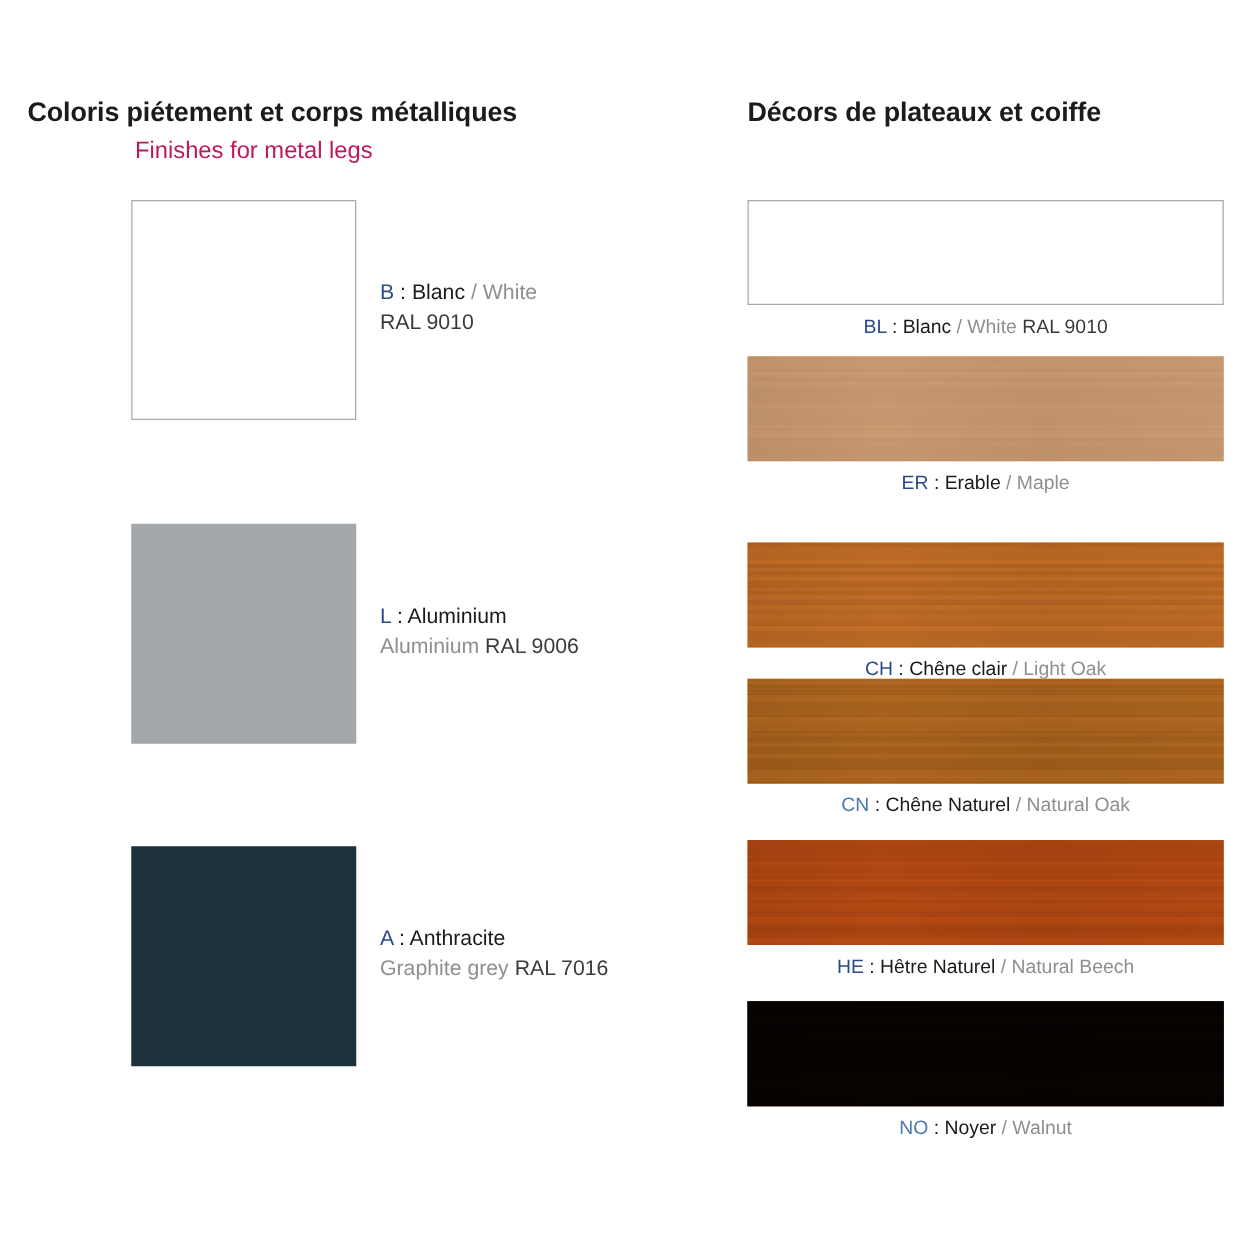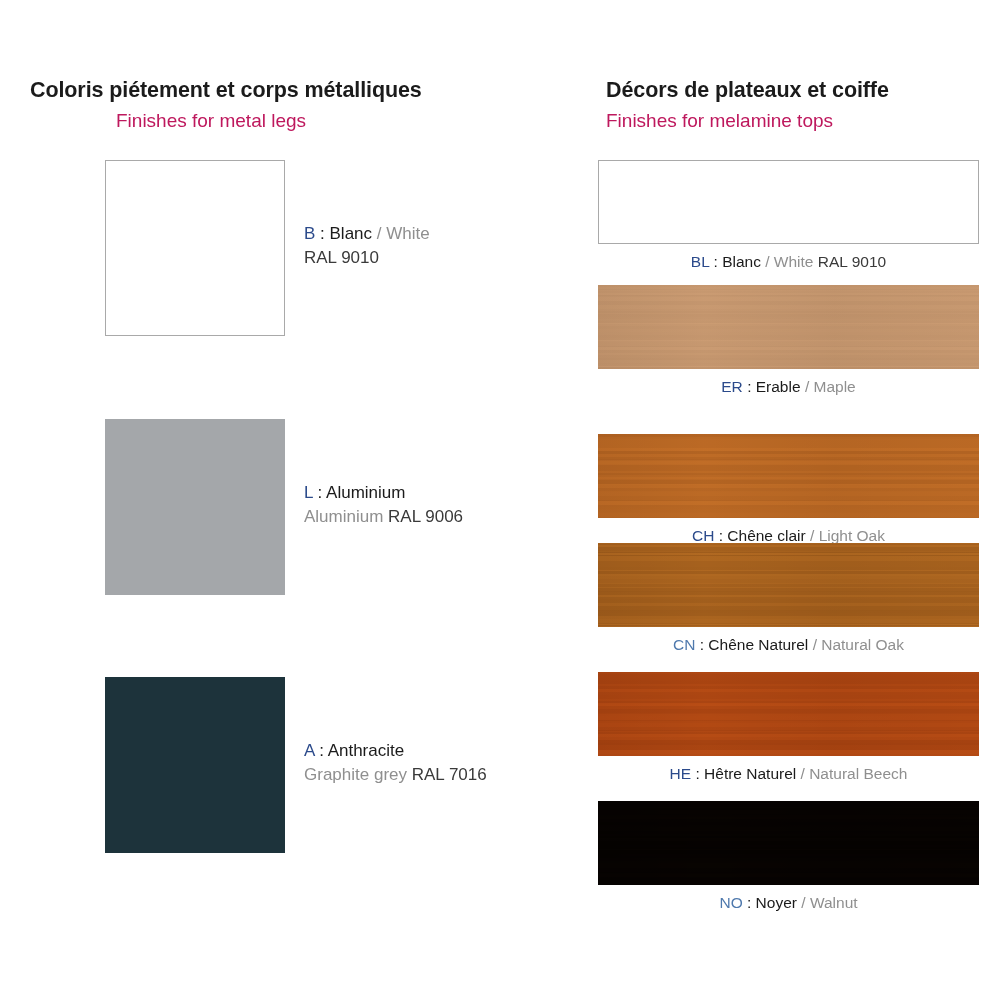--- a/index.html
+++ b/index.html
@@ -34,21 +34,20 @@
     position: absolute;
     left: 560px;
     top: 0;
     width: 440px;
     height: 1000px;
   }
 
   
   .heading-block {
     position: absolute;
-    margin-left: 8px;
   }
   .heading-block.left  { left: 22px;  top: 78px; }
   .heading-block.right { left: 38px;  top: 78px; }
 
   .heading-title {
     font-size: 21.5px;
     font-weight: bold;
     color: #1b1b1b;
     letter-spacing: -0.1px;
     white-space: nowrap;
@@ -181,21 +180,20 @@
         </span>
       </div>
     </div>
 
   </div>
 
   <div class="col-right">
 
     <div class="heading-block right">
       <div class="heading-title">Décors de plateaux et coiffe</div>
-      <div class="heading-sub">Finishes for melamine tops</div>
     </div>
 
     <div class="top-row" style="top:160px;height:120px;">
       <div class="top-swatch white"></div>
       <div class="top-caption" style="top:93px;">
         <span class="code">BL</span><span class="sep"> : </span><span class="fr">Blanc</span><span>&nbsp;</span><span class="en">/ White</span><span>&nbsp;</span><span class="ral">RAL 9010</span>
       </div>
     </div>
 
     <div class="top-row" style="top:285px;height:120px;">

